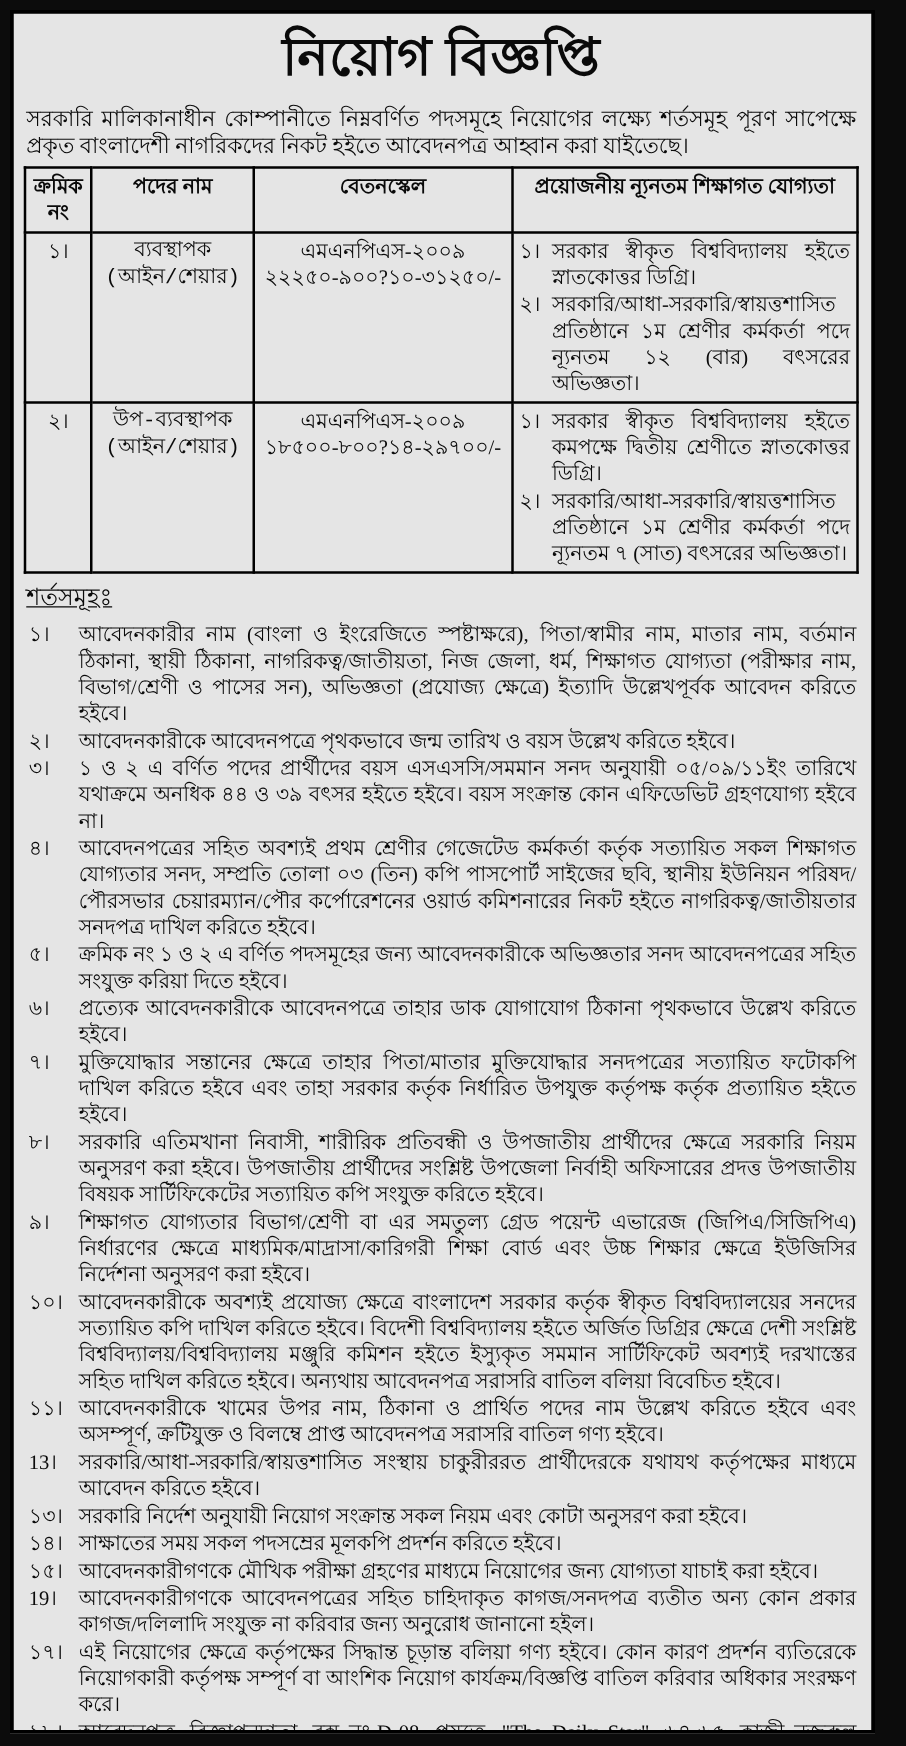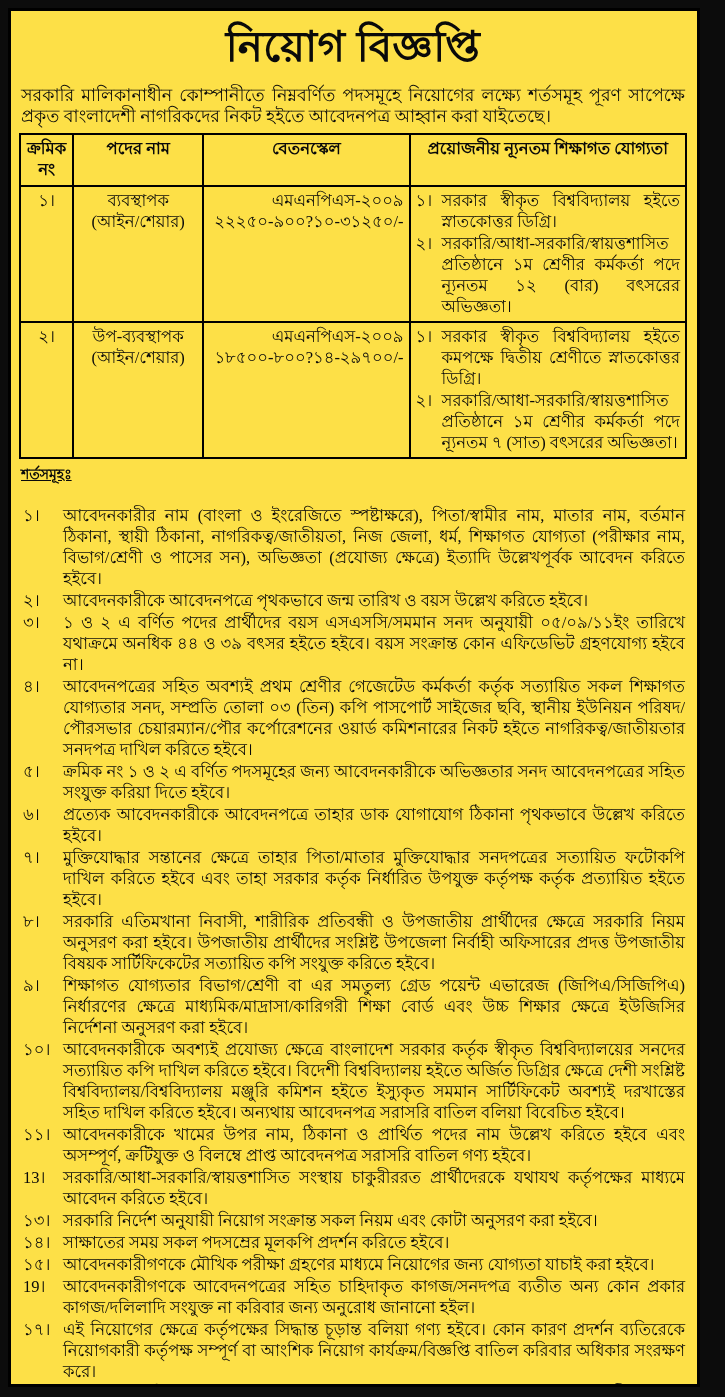--- a/index.html
+++ b/index.html
@@ -7,21 +7,21 @@
     width:725px;height:1397px;
     background:#0c0c0c;
     position:relative;
     font-family:"Liberation Serif","DejaVu Sans",sans-serif;
     color:#0a0a0a;
   }
   .doc{
     position:absolute;left:8px;top:8px;
     width:692px;height:1379px;
     box-sizing:border-box;
-    background:#fde047;
+    background:#e5e5e5;
     border:3px solid #000;
     padding:6px 10px 4px 8px;
     overflow:hidden;
   }
   h1.title{
     margin:6px 0 14px 0;
     text-align:center;
     font-size:42px;
     line-height:1.15;
     font-weight:bold;
@@ -48,32 +48,32 @@
   }
   table.positions th{
     font-weight:bold;
     height:44px;
   }
   col.c-serial{width:8%;}
   col.c-post{width:19.5%;}
   col.c-pay{width:31%;}
   col.c-qual{width:41.5%;}
   td.serial{text-align:center;padding-top:10px;}
-  td.post{text-align:center;padding-top:10px;}
-  td.pay{text-align:right;padding-top:10px;}
+  td.post{text-align:center;padding-top:10px;font-family:Liberation Mono, monospace;}
+  td.pay{text-align:center;padding-top:10px;}
   tr.r1 td{height:112px;}
   tr.r2 td{height:120px;}
   .qitem{display:flex;margin-bottom:1px;}
   .qnum{flex:0 0 26px;}
   .qtxt{flex:1;text-align:justify;}
   .cond-heading{
-    font-size:14px;
-    font-weight:bold;
+    font-size:19px;
+    font-weight:normal;
     text-decoration:underline;
-    margin:4px 0 18px 2px;
+    margin:4px 0 2px 2px;
   }
   .cond{
     display:flex;
     font-size:16.5px;
     line-height:21px;
     margin-bottom:1px;
   }
   .cond .num{flex:0 0 44px;padding-left:4px;box-sizing:border-box;}
   .cond .txt{flex:1;text-align:justify;padding-right:2px;}
 </style>

